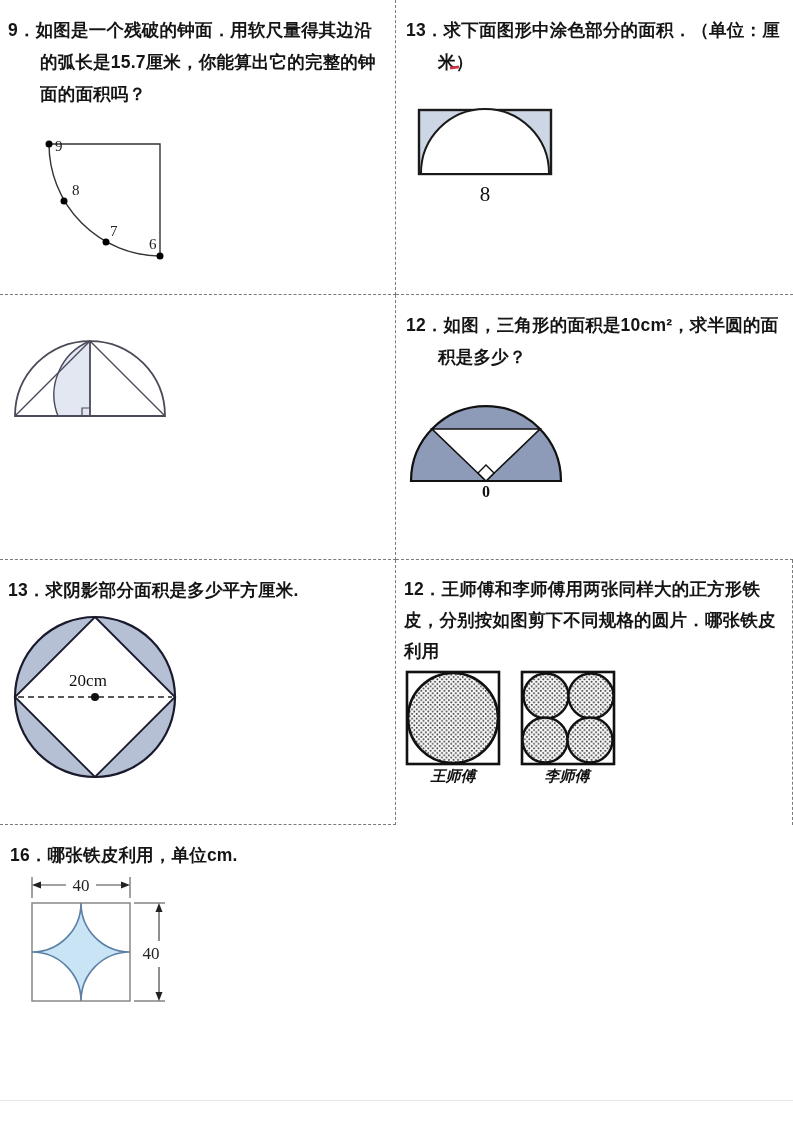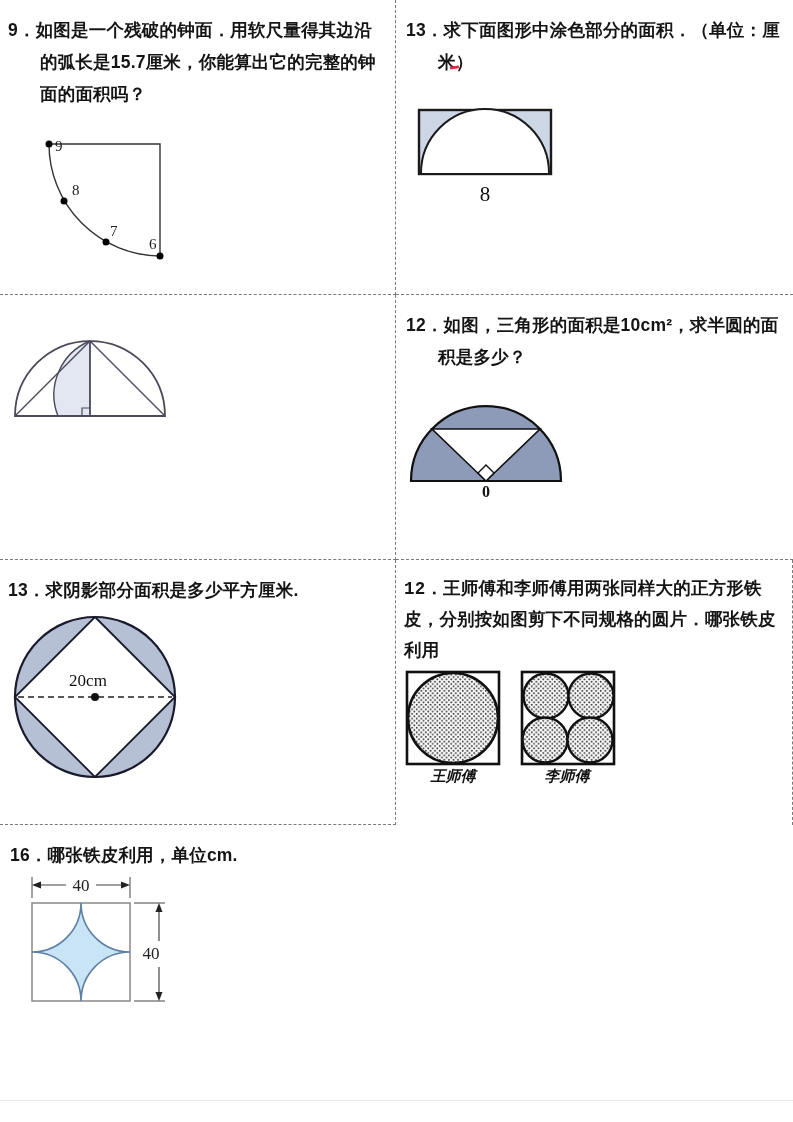--- a/index.html
+++ b/index.html
@@ -14,21 +14,21 @@
     width:793px;height:891px;
   }
   .cell{box-sizing:border-box;padding:14px 6px 0 8px;overflow:hidden;position:relative;}
   .cell.col-l{border-right:1.5px dashed #7a7a7a;}
   .cell.row-b{border-bottom:1.5px dashed #7a7a7a;}
   .cell.col-r{padding-left:10px;}
   .ptext{
     margin:0;font-size:17.5px;font-weight:bold;color:#151515;line-height:32px;
     padding-left:32px;text-indent:-32px;letter-spacing:0.2px;
   }
-  .ptext.flush{padding-left:0;text-indent:0;line-height:31px;font-family:Liberation Mono, monospace;}
+  .ptext.flush{padding-left:0;text-indent:0;line-height:31px;}
   .fig{display:block;}
   .fig9{margin:26px 0 0 14px;}
   .fig13{margin:30px 0 0 10px;}
   .fig10{margin:27px 0 0 2px;}
   .fig14{margin:26px 0 0 0;}
   .fig11{margin:4px 0 0 0;}
   .fig15{margin:4px 0 0 6px;}
   .fig12{margin:2px 0 0 0;}
   .fig16{margin:0 0 0 12px;}
   .serifed{font-family:"Liberation Serif","DejaVu Serif",serif;}

